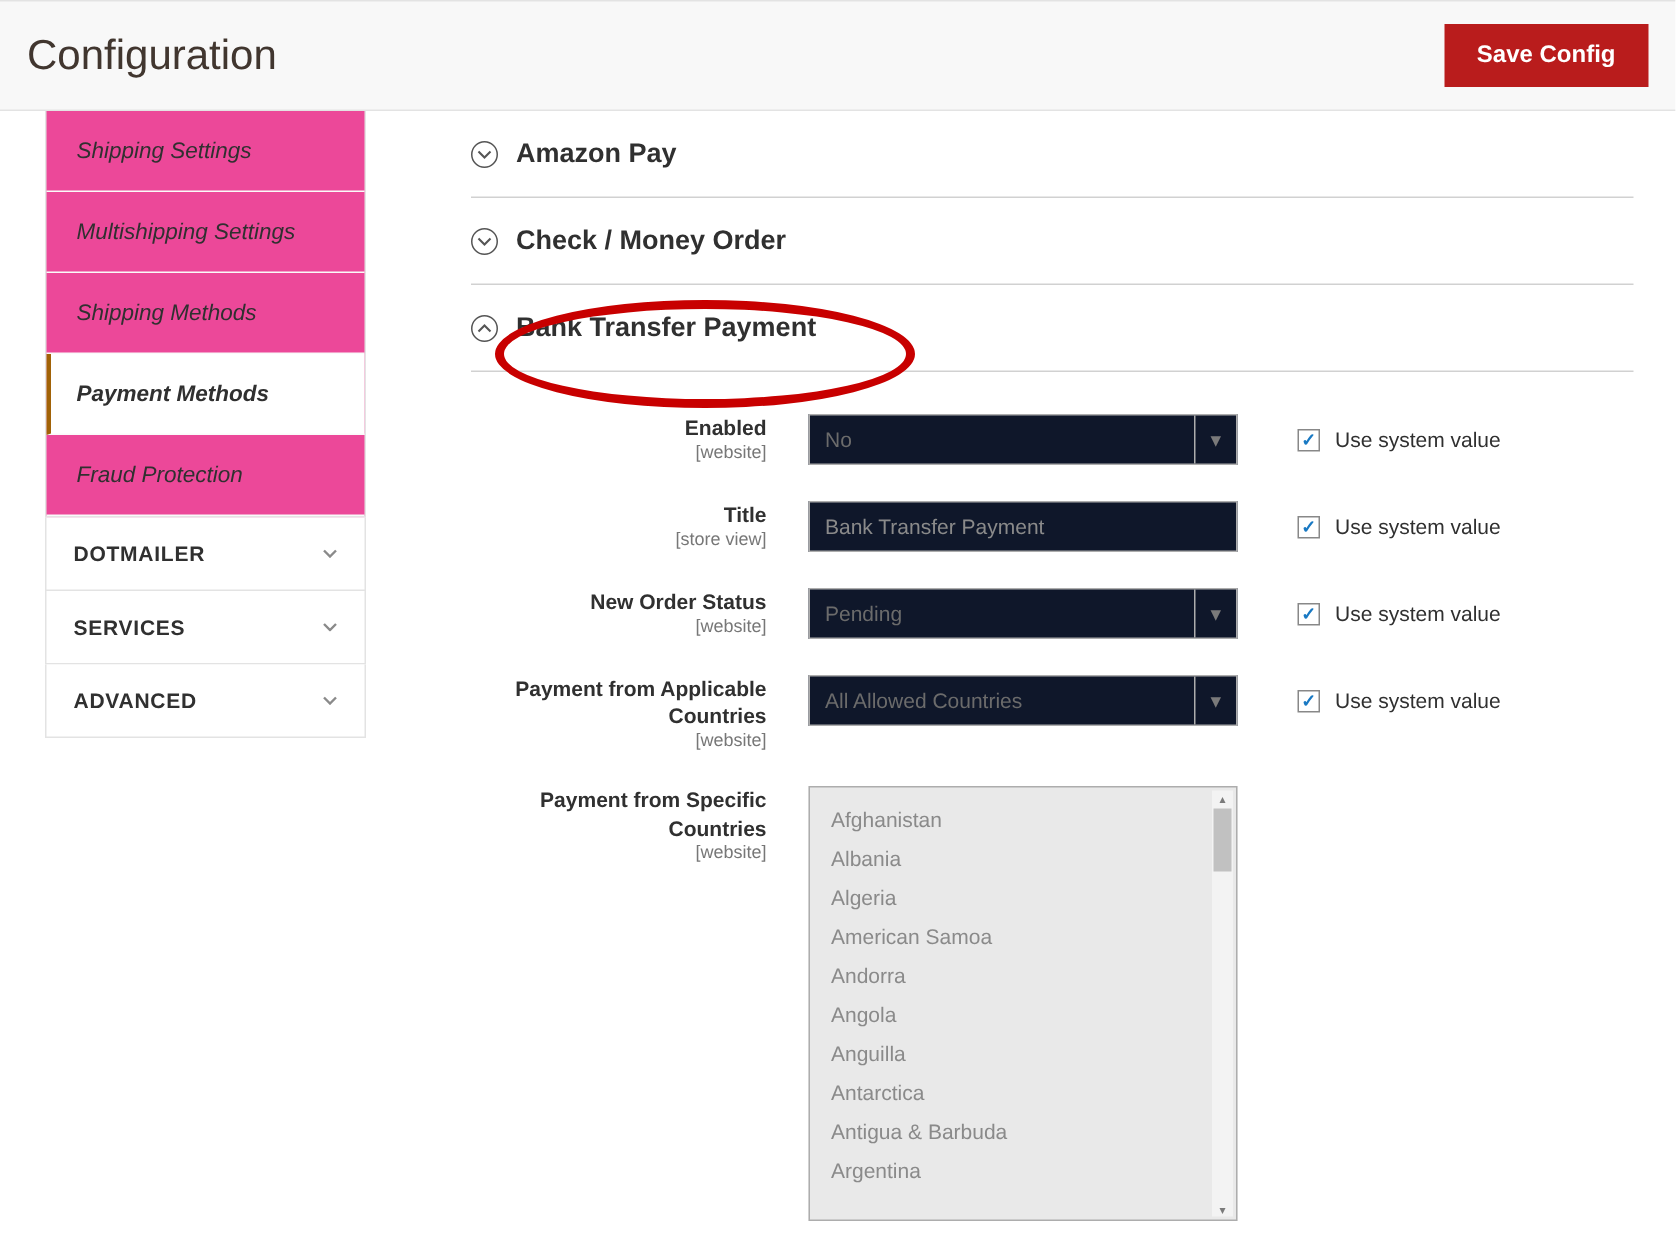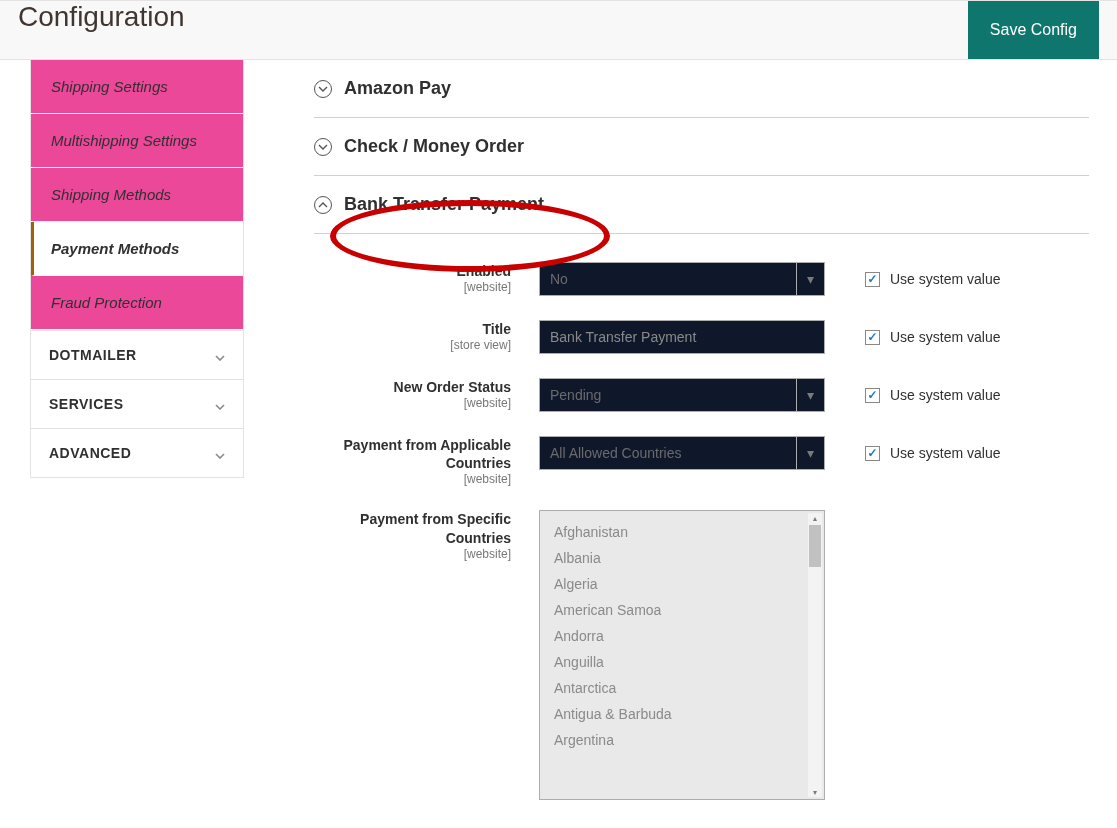--- a/index.html
+++ b/index.html
@@ -1,37 +1,38 @@
 <!DOCTYPE html>
 <html><head>
 <meta charset="utf-8">
 <style>
   * { box-sizing: border-box; }
   html, body { margin:0; padding:0; font-family: "Helvetica Neue", Arial, sans-serif; font-size:14px; color:#303030; background:#fff; }
   .page { width:1117px; min-height:828px; position:relative; }
 
   
   .header {
-    height:60px;
+    height:74px;
     border-top:1px solid #e3e3e3;
     border-bottom:1px solid #e3e3e3;
     background:#f8f8f8;
     display:flex;
+    align-items:center;
     justify-content:space-between;
     padding:0 18px;
   }
   .header h1 {
     font-size:28px; font-weight:300; color:#41362f; margin:0;
   }
   .btn-primary {
-    background:#0f766e;
+    background:#b91c1c;
     color:#fff;
     border:none;
     font-size:16px;
-    font-weight:400;
+    font-weight:700;
     padding:12px 22px;
     cursor:pointer;
     border-radius:0;
   }
 
   
   .body-row { display:flex; }
   .sidebar {
     width:244px;
     flex:0 0 244px;
@@ -47,21 +48,21 @@
   }
   .side-item.active {
     background:#fff;
     border-left:3px solid #a16207;
     padding-left:17px;
     font-weight:600;
   }
   .side-group {
     border:1px solid #e3e3e3; border-top:none;
     padding:16px 18px;
-    display:flex; justify-content:space-between; align-items:flex-end;
+    display:flex; justify-content:space-between; align-items:center;
     font-size:14px; font-weight:700; color:#303030; letter-spacing:0.5px;
     cursor:pointer;
     background:#fff;
   }
   .chevron { font-size:11px; color:#8a8a8a; }
 
   
   .content { flex:1; padding:0 28px 30px 70px; }
   .section-head {
     display:flex; align-items:center; gap:12px;
@@ -311,20 +312,21 @@
           <span class="lbl">Payment from Specific Countries</span>
           <span class="scope">[website]</span>
         </div>
         <div class="field-control-col" style="align-items:flex-start;">
           <div class="multiselect">
             <div class="option">Afghanistan</div>
             <div class="option">Albania</div>
             <div class="option">Algeria</div>
             <div class="option">American Samoa</div>
             <div class="option">Andorra</div>
+            <div class="option">Angola</div>
             <div class="option">Anguilla</div>
             <div class="option">Antarctica</div>
             <div class="option">Antigua &amp; Barbuda</div>
             <div class="option">Argentina</div>
             <div class="scrollbar-track"></div>
             <div class="scrollbar-arrow up">▴</div>
             <div class="scrollbar-thumb"></div>
             <div class="scrollbar-arrow down">▾</div>
           </div>
         </div>

